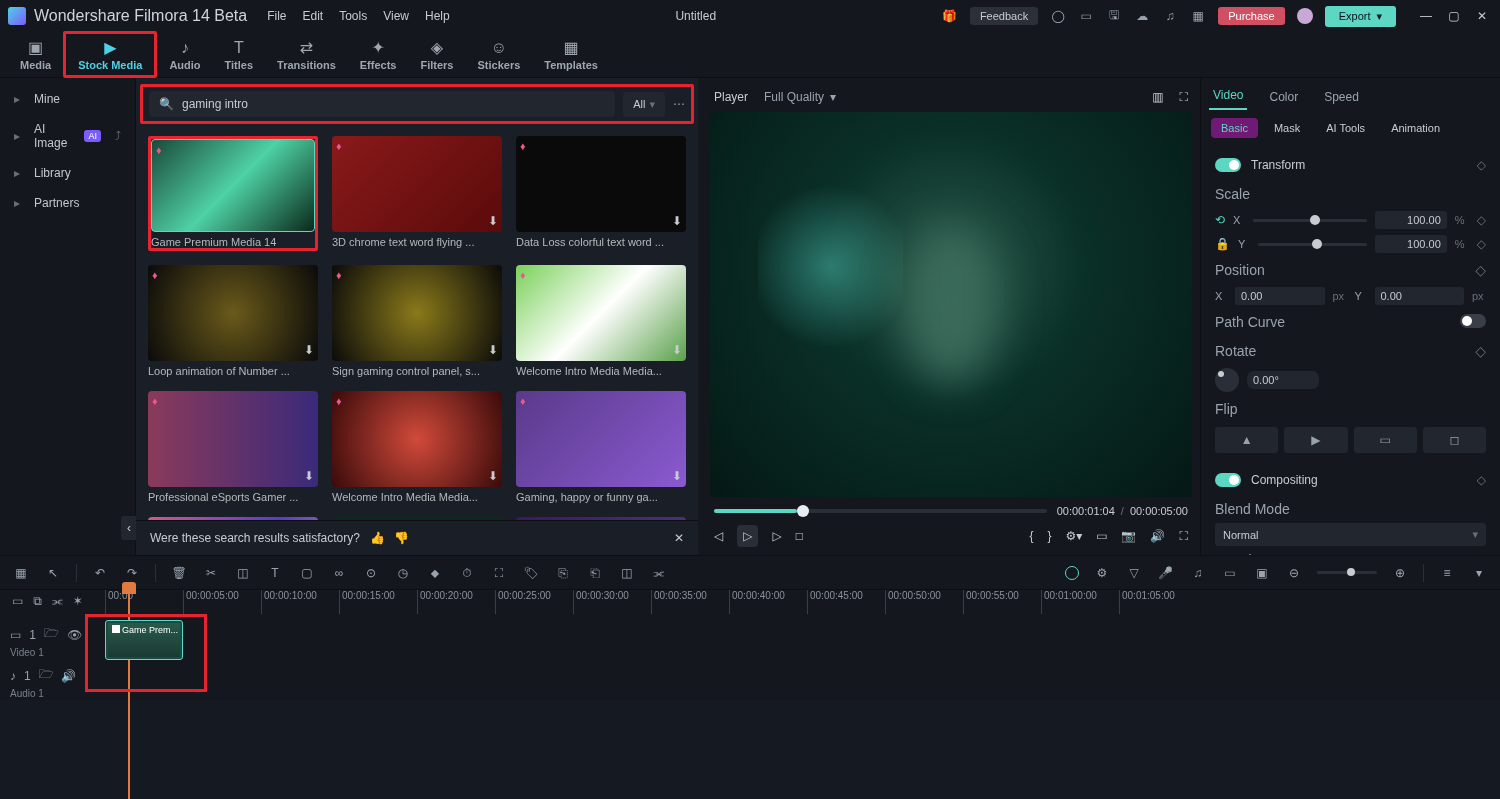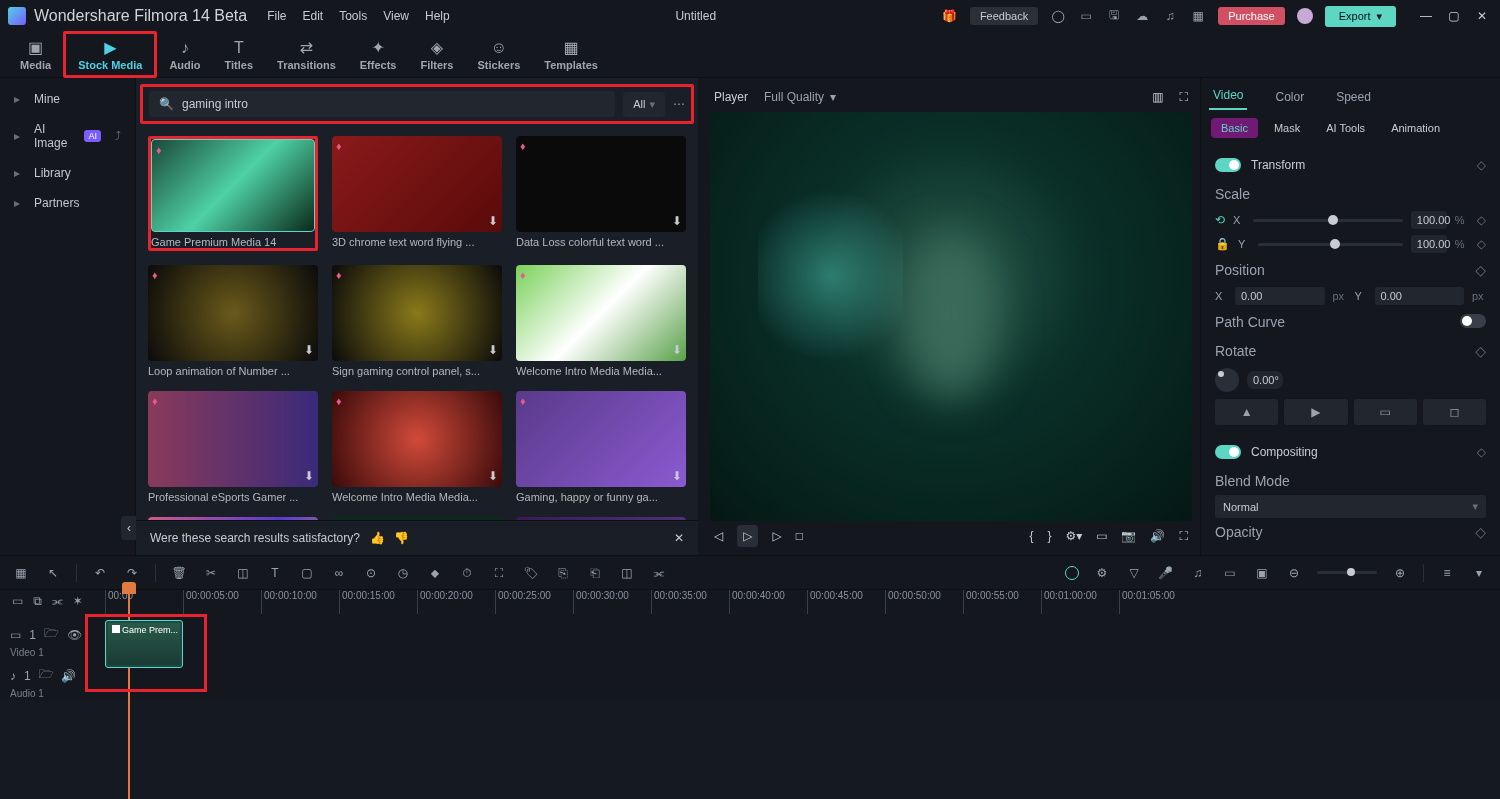--- a/index.html
+++ b/index.html
@@ -71,39 +71,39 @@
 .scrub-knob{position:absolute; left:25%; top:-4px; width:12px; height:12px; background:#e8ecf0; border-radius:50%;}
 .time{font-size:11px; color:#c8ccd0;}
 .time .sep{margin:0 6px; color:#6a7078;}
 .player-ctrl{display:flex; align-items:center; padding:4px 4px; gap:14px;}
 .player-ctrl .ic{color:#c8ccd0;}
 .player-ctrl .spacer{flex:1;}
 .play-active{background:#2a2e38; border-radius:4px; padding:4px 6px;}
 
 
 .inspector { width: 300px; background: #14171e; display:flex; flex-direction:column; border-left:1px solid #0d0f14;}
-.insp-tabs { display:flex; padding:0 8px; gap:24px; height:32px; align-items:flex-end;}
+.insp-tabs { display:flex; padding:0 8px; gap:18px; height:32px; align-items:flex-end;}
 .insp-tab{padding:6px 4px; color:#9aa3ad; font-size:12px;}
 .insp-tab.active{color:#5dd6c4; border-bottom:2px solid #5dd6c4;}
 .insp-subtabs{display:flex; padding:8px 10px; gap:6px;}
 .subtab{padding:4px 10px; border-radius:4px; font-size:11px; color:#c8ccd0;}
 .subtab.active{background:#701a75; color:#5dd6c4;}
 .insp-body{flex:1; overflow:auto; padding:4px 14px;}
 .section-head{display:flex; align-items:center; gap:10px; padding:8px 0;}
 .toggle{width:26px; height:14px; background:#5dd6c4; border-radius:8px; position:relative;}
 .toggle::after{content:""; position:absolute; width:10px; height:10px; background:#fff; border-radius:50%; top:2px; left:14px;}
 .toggle.off{background:#3a3e48;}
 .toggle.off::after{left:2px;}
 .section-head .diamond{margin-left:auto; color:#6a7078;}
 .prop-label{font-size:14px; color:#9aa3ad; padding:6px 0;}
 .prop-row{display:flex; align-items:center; gap:8px; padding:3px 0;}
 .prop-row .axis{width:12px; font-size:11px; color:#9aa3ad;}
 .slider{flex:1; height:3px; background:#2a2e38; border-radius:2px; position:relative;}
 .slider-knob{position:absolute; left:50%; top:-4px; width:10px; height:10px; background:#c8ccd0; border-radius:50%;}
-.val-box{width:36px; background:#22262f; padding:3px 6px; border-radius:3px; font-size:11px; text-align:right;}
+.val-box{width:72px; background:#22262f; padding:3px 6px; border-radius:3px; font-size:11px; text-align:right;}
 .unit{font-size:11px; color:#6a7078; width:14px;}
 .link-ic{color:#5dd6c4; font-size:12px;}
 .rotate-knob{width:24px; height:24px; background:#2a2e38; border-radius:50%; display:flex; align-items:center; justify-content:center;}
 .rotate-knob::after{content:""; width:6px; height:6px; background:#c8ccd0; border-radius:50%; transform:translate(-6px,-6px);}
 .flip-btns{display:flex; gap:6px; padding:4px 0;}
 .flip-btn{flex:1; background:#22262f; padding:6px; border-radius:3px; text-align:center; color:#9aa3ad;}
 .select-box{background:#22262f; padding:5px 8px; border-radius:3px; display:flex; align-items:center; font-size:11px;}
 .select-box .chev{margin-left:auto; color:#6a7078;}
 
 
@@ -115,21 +115,21 @@
 .tl-ruler{height:28px; display:flex; align-items:flex-start; position:relative; padding-left:105px;}
 .tl-ruler-icons{position:absolute; left:12px; top:4px; display:flex; gap:10px; color:#9aa3ad;}
 .tick{position:relative; width:78px; font-size:10px; color:#8a9098; text-align:left; border-left:1px solid #3a3e48; height:24px; padding-left:2px;}
 .playhead{position:absolute; left:128px; top:0; width:2px; height:250px; background:#e07a3f;}
 .playhead::before{content:""; position:absolute; top:-8px; left:-6px; width:14px; height:12px; background:#e07a3f; border-radius:3px 3px 0 0;}
 .tl-tracks{position:relative;}
 .track{display:flex; align-items:center; height:46px;}
 .track-head{width:105px; display:flex; flex-direction:column; padding:4px 10px; gap:2px;}
 .track-head .row{display:flex; gap:8px; align-items:center; color:#9aa3ad;}
 .track-head .lbl{font-size:10px; color:#7a8088;}
-.clip{height:48px; background:#1a4a44; border:1px solid #5dd6c4; border-radius:3px; overflow:hidden; display:flex; align-items:center; padding:2px; gap:4px;}
+.clip{height:40px; background:#1a4a44; border:1px solid #5dd6c4; border-radius:3px; overflow:hidden; display:flex; align-items:center; padding:2px; gap:4px;}
 .clip-thumb{width:100%; height:100%; background:linear-gradient(#2a5a4a,#1a3a34); position:relative;}
 .clip-label{position:absolute; top:2px; left:4px; font-size:9px; color:#fff;}
 .track-content{flex:1; position:relative; height:100%;}
 .hl-clip{position:absolute; left:-20px; top:-4px; width:122px; height:78px; border:3px solid #e6232f;}
 .circle{display:inline-block; width:14px; height:14px; border:1.5px solid #5dd6c4; border-radius:50%;}
 .zoom-slider{width:60px; height:3px; background:#2a2e38; position:relative; border-radius:2px;}
 .zoom-slider .knob{position:absolute; left:50%; top:-3px; width:8px; height:8px; background:#c8ccd0; border-radius:50%;}
 </style>
 </head>
 <body>
@@ -334,20 +334,27 @@
           <span>Full Quality</span> 
           <span>▾</span>
         </span>
       <span class="spacer"></span>
       <span class="ic">▥</span>
       <span class="ic">⛶</span>
     </div>
     <div class="preview">
         <div class="preview-img"></div>
       </div>
+    <div class="player-scrub">
+      <div class="scrub">
+          <div class="scrub-fill"></div>
+          <div class="scrub-knob"></div>
+        </div>
+      <div class="time"><span>00:00:01:04</span><span class="sep">/</span><span>00:00:05:00</span></div>
+    </div>
     <div class="player-ctrl">
       <span class="ic">◁</span>
       <span class="ic play-active">▷</span>
       <span class="ic">▷</span>
       <span class="ic">□</span>
       <span class="spacer"></span>
       <span class="ic">{</span>
       <span class="ic">}</span>
       <span class="ic">⚙▾</span>
       <span class="ic">▭</span>
@@ -413,20 +420,21 @@
           <span style="margin-left:auto;"><span class="toggle off" style="display:inline-block;"></span></span>
         </div>
       <div class="prop-label" style="display:flex;">
           <span>Rotate</span>
           <span style="margin-left:auto;color:#6a7078;">◇</span>
         </div>
       <div class="prop-row">
           <div class="rotate-knob"></div>
           <div class="val-box" style="text-align:left;border-radius:7px;">0.00°</div>
         </div>
+      <div class="prop-label">Flip</div>
       <div class="flip-btns">
         <div class="flip-btn">▲</div>
         <div class="flip-btn">▶</div>
         <div class="flip-btn">▭</div>
         <div class="flip-btn">◻</div>
       </div>
       <div class="section-head" style="margin-top:8px;">
           <span class="toggle"></span>
           <span>Compositing</span>
           <span class="diamond">◇</span>

